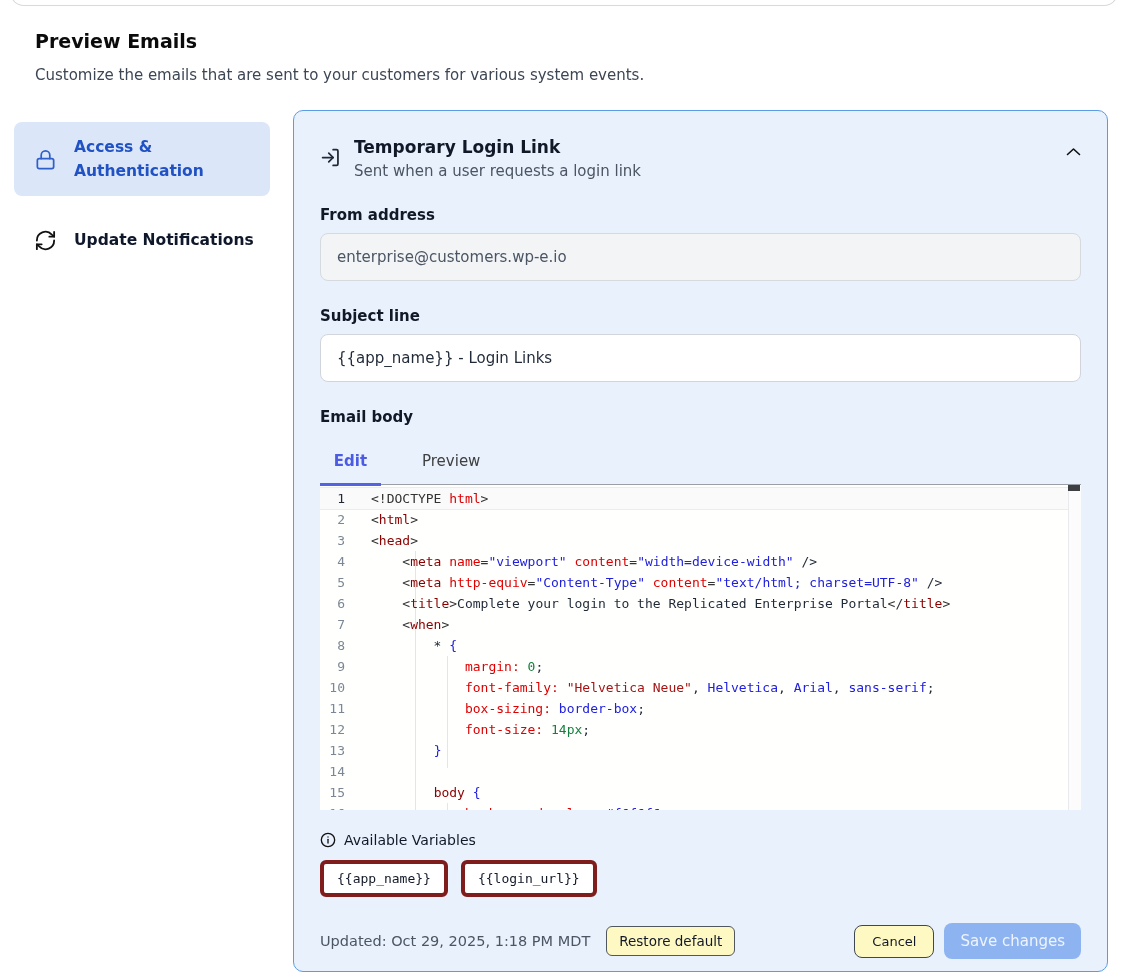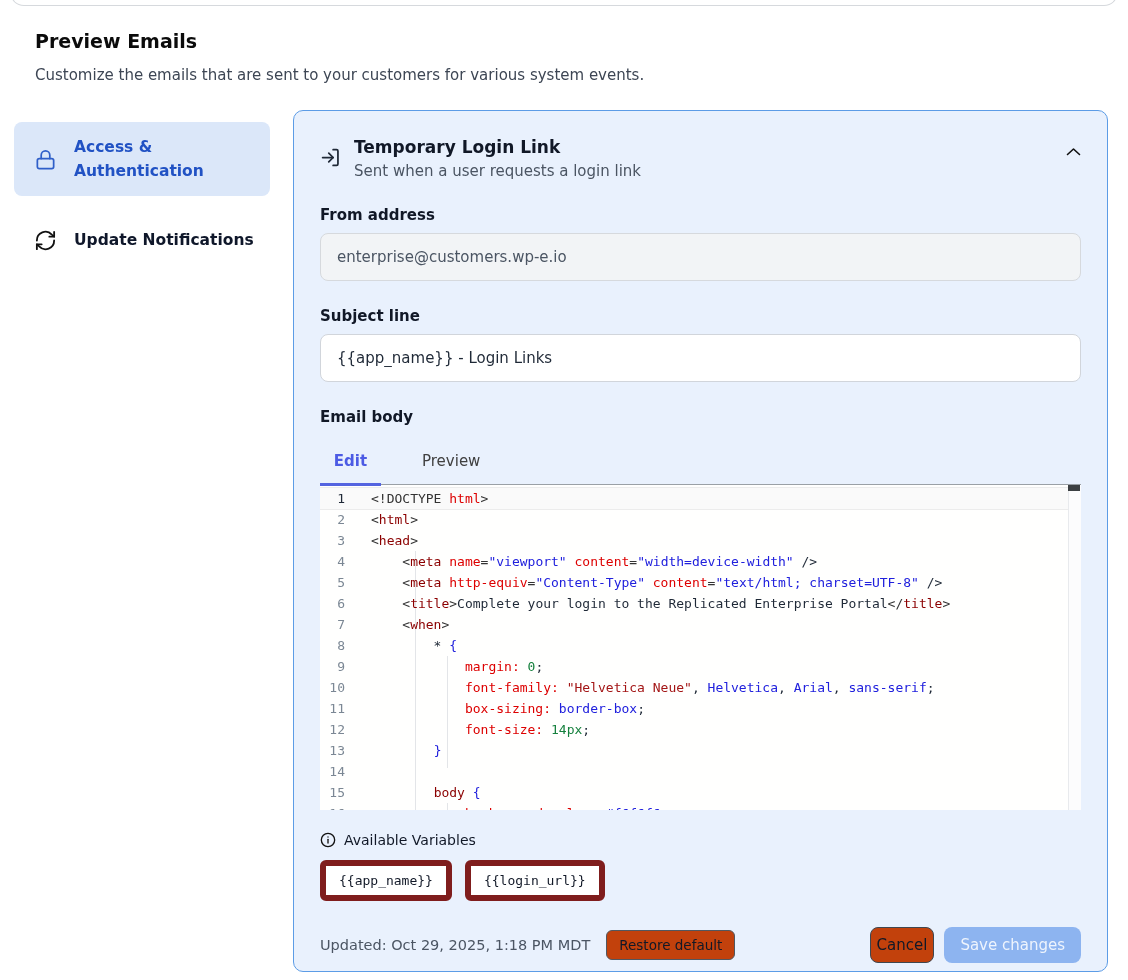--- a/index.html
+++ b/index.html
@@ -59,28 +59,28 @@
   .g1 { left:95px; top:66px; bottom:0; }
   .g2 { left:127px; top:171px; height:112px; }
   .g3 { left:127px; top:318px; bottom:0; }
   .sbar { position:absolute; right:0; top:0; bottom:0; width:13px; background:#fcfcfd; border-left:1px solid #e8eaed; }
   .sthumb { position:absolute; right:1px; top:0; width:12px; height:6px; background:#3c4043; }
 
   
   .vars-head { display:flex; align-items:center; gap:8px; margin-top:22px; font-size:14px; color:#111827; }
   .chips { display:flex; gap:13px; margin-top:12px; }
   .chip { font-family:"DejaVu Sans Mono","Liberation Mono",monospace; font-size:13px; color:#111827;
-    background:#fff; border:6px solid #7f1d1d; border-radius:6px; padding:7px 13px; cursor:pointer; }
+    background:#fff; border:4px solid #7f1d1d; border-radius:6px; padding:7px 13px; cursor:pointer; }
 
   
   .footer { display:flex; align-items:center; margin-top:26px; }
   .updated { font-size:14.5px; color:#4b5563; }
-  .btn { font-family:inherit; cursor:pointer; background:#c2410c; }
+  .btn { font-family:inherit; cursor:pointer; background:#fef9c3; }
   .btn-restore { margin-left:16px; font-size:13.5px; color:#111827; border:1px solid #51575f; border-radius:6px; padding:6px 12px; }
-  .btn-cancel { margin-left:auto; font-size:15px; color:#111827; border:1px solid #3f4750; border-radius:8px; padding:8px 6px; }
+  .btn-cancel { margin-left:auto; font-size:13px; color:#111827; border:1px solid #3f4750; border-radius:8px; padding:8px 17px; }
   .btn-save { margin-left:10px; font-size:15px; color:#eef4fd; background:#8db4f0; border:none; border-radius:8px; padding:9px 16px; }
   svg { display:block; }
 </style>
 </head>
 <body>
 
 <div class="top-edge"></div>
 
 <h1 class="page-title">Preview Emails</h1>
 <p class="page-desc">Customize the emails that are sent to your customers for various system events.</p>

